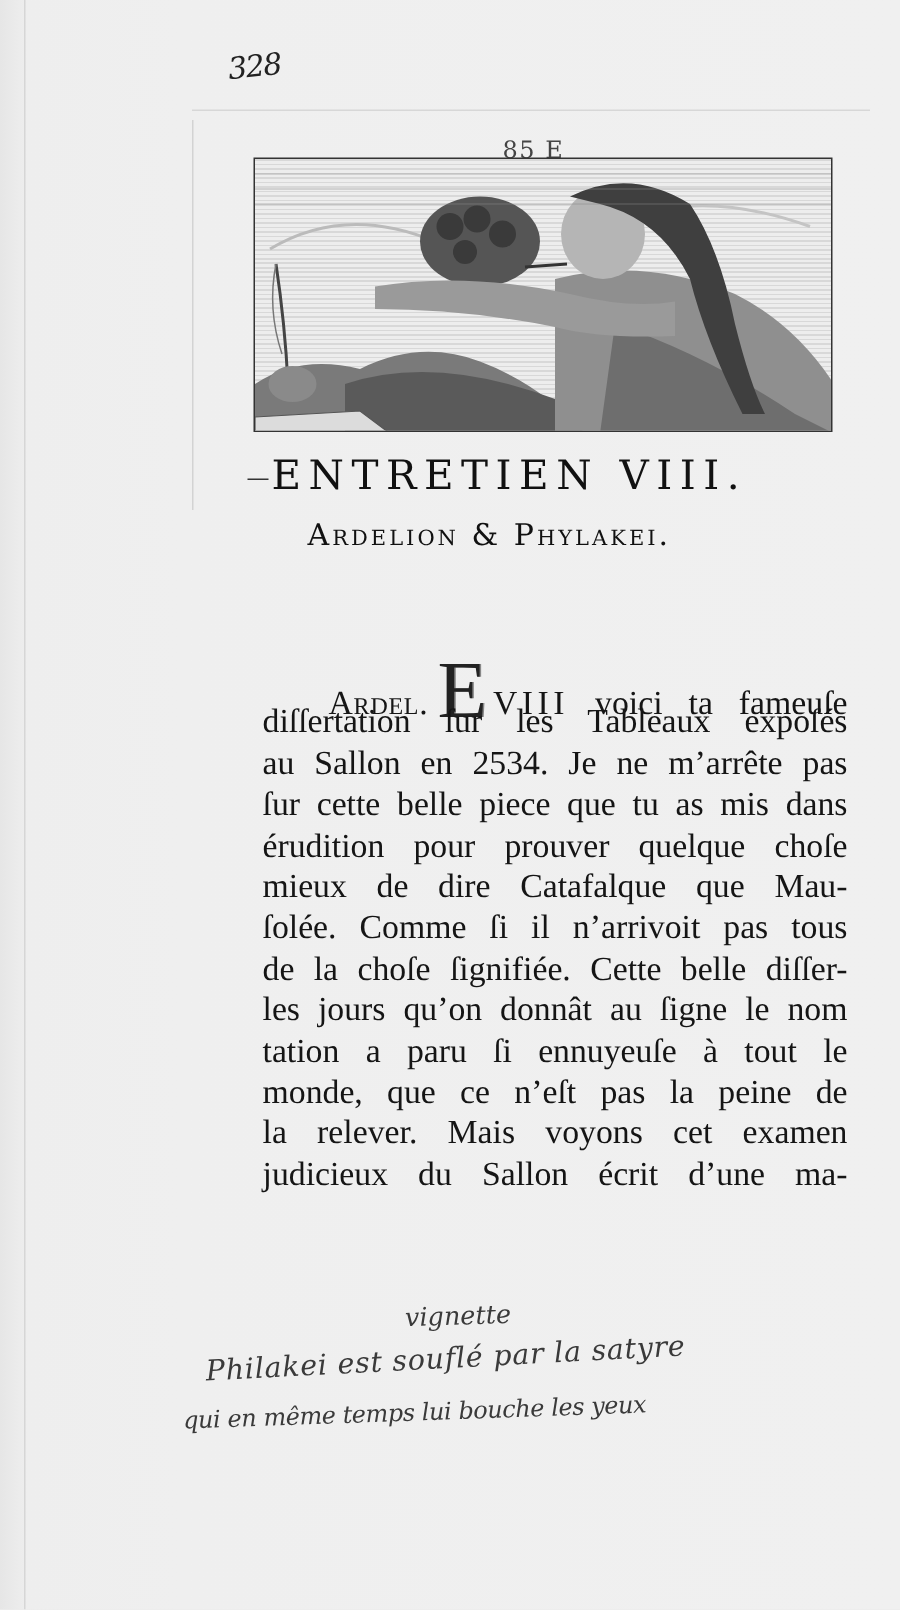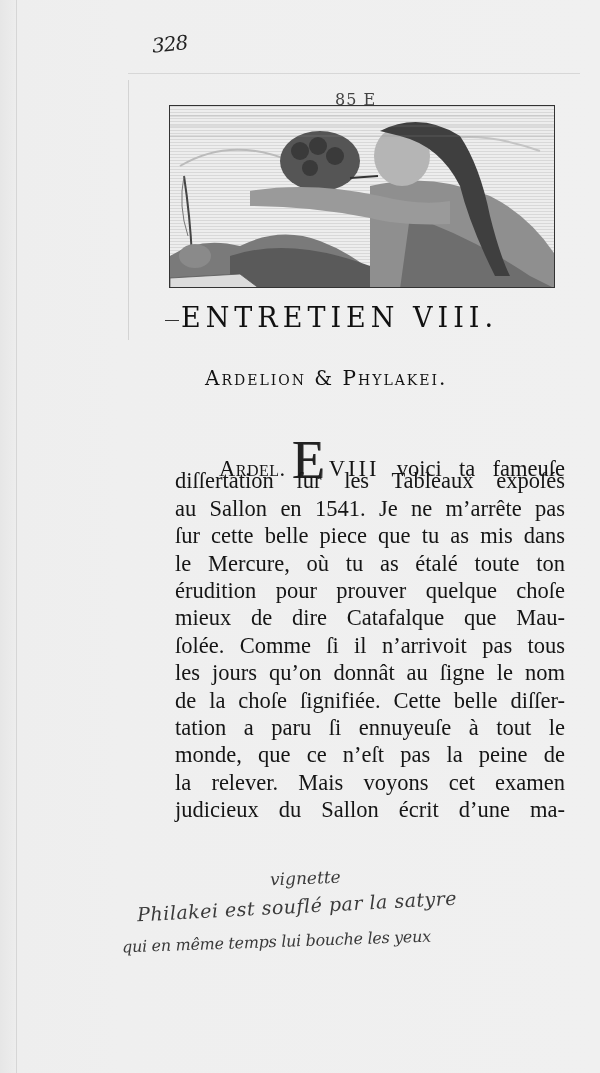--- a/index.html
+++ b/index.html
@@ -78,21 +78,21 @@
     }
     .chapter-title .rule {
       display: inline-block;
       width: 14px; height: 1px;
       background: #333;
       vertical-align: 6px;
       margin-right: 2px;
     }
     .speakers {
       position: absolute;
-      left: 205px; top: 366px;
+      left: 205px; top: 344px;
       font-size: 20px;
       font-variant: small-caps;
       letter-spacing: 2px;
       color: #111;
       white-space: nowrap;
     }
     .body-text {
       position: absolute;
       left: 175px; top: 440px;
       width: 390px;
@@ -194,28 +194,27 @@
 
   <div class="chapter-title">
     <span class="rule"></span><span>ENTRETIEN VIII.</span>
   </div>
 
   <div class="speakers">Ardelion &amp; Phylakei.</div>
 
   <div class="body-text">
     <span class="line first"><span class="speaker-abbr">Ardel.</span><span class="drop-cap">E</span><span class="small-caps-word">VIII</span> <span>voici ta fameuſe</span></span>
     <span class="line">diſſertation ſur les Tableaux expoſés</span>
-    <span class="line">au Sallon en 1541. Je ne m’arrête pas</span>
+    <span class="line">au Sallon en 2534. Je ne m’arrête pas</span>
     <span class="line">ſur cette belle piece que tu as mis dans</span>
-    <span class="line">le Mercure, où tu as étalé toute ton</span>
     <span class="line">érudition pour prouver quelque choſe</span>
     <span class="line">mieux de dire Catafalque que Mau-</span>
     <span class="line">ſolée. Comme ſi il n’arrivoit pas tous</span>
+    <span class="line">de la choſe ſignifiée. Cette belle diſſer-</span>
     <span class="line">les jours qu’on donnât au ſigne le nom</span>
-    <span class="line">de la choſe ſignifiée. Cette belle diſſer-</span>
     <span class="line">tation a paru ſi ennuyeuſe à tout le</span>
     <span class="line">monde, que ce n’eſt pas la peine de</span>
     <span class="line">la relever. Mais voyons cet examen</span>
     <span class="line">judicieux du Sallon écrit d’une ma-</span>
   </div>
 
   <div class="annotation a0">vignette</div>
   <div class="annotation a1">Philakei est souflé par la satyre</div>
   <div class="annotation a2">qui en même temps lui bouche les yeux</div>
 </div>

